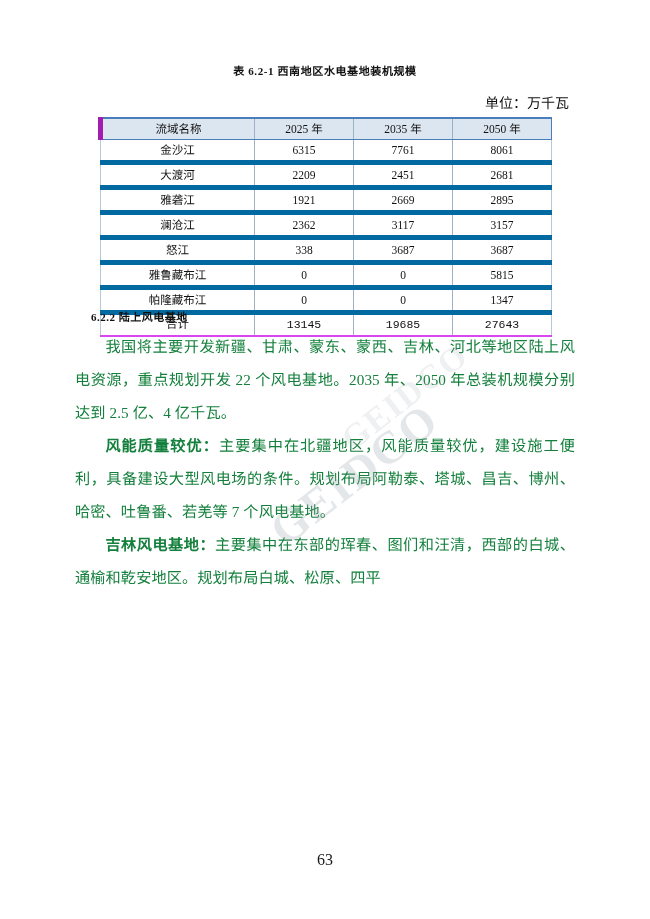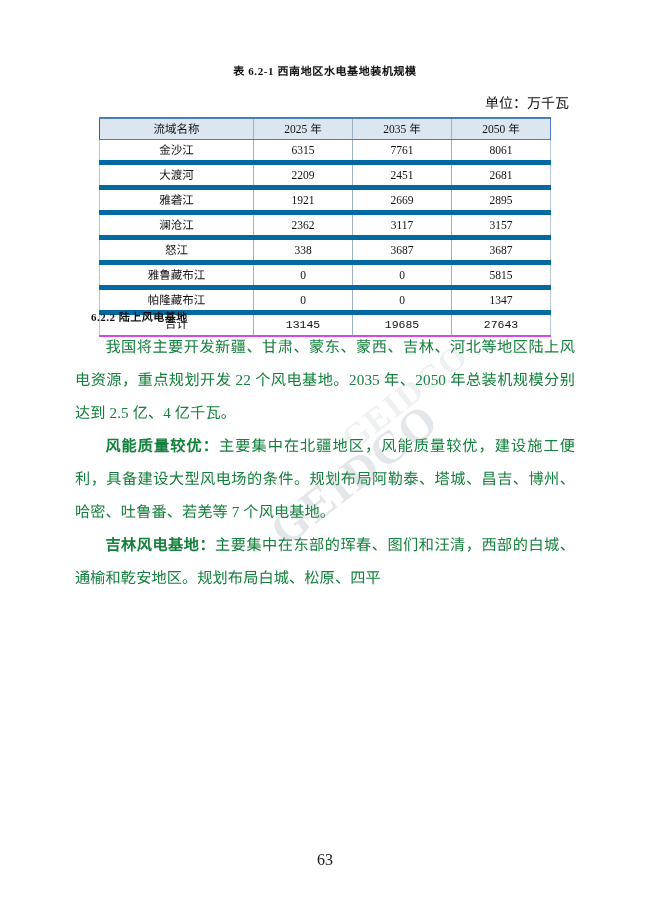--- a/index.html
+++ b/index.html
@@ -95,21 +95,21 @@
   }
   table.data col.c-name { width: 154px; }
   table.data col.c-yr   { width: 99px; }
 
   table.data thead th {
     background: #dce6f1;
     border-top: 2px solid #4a7ebb;
     border-bottom: 1px solid #4a7ebb;
     font-weight: 400;
   }
-  table.data thead th:first-child { border-left: 1px solid #a21caf; margin-top: 8px; }
+  table.data thead th:first-child { border-left: 5px solid #a21caf; margin-top: 8px; }
   table.data thead th:last-child  { border-right: 1px solid #4a7ebb; }
 
   table.data tbody tr td {
     border-bottom: 5px solid #0369a1;
   }
   table.data tbody tr:last-child td {
     border-bottom: 2px solid #d946ef;
     font-family: Liberation Mono, monospace;
   }
   table.data tbody tr td:first-child { border-left: 1px solid #b9c8d8; }

